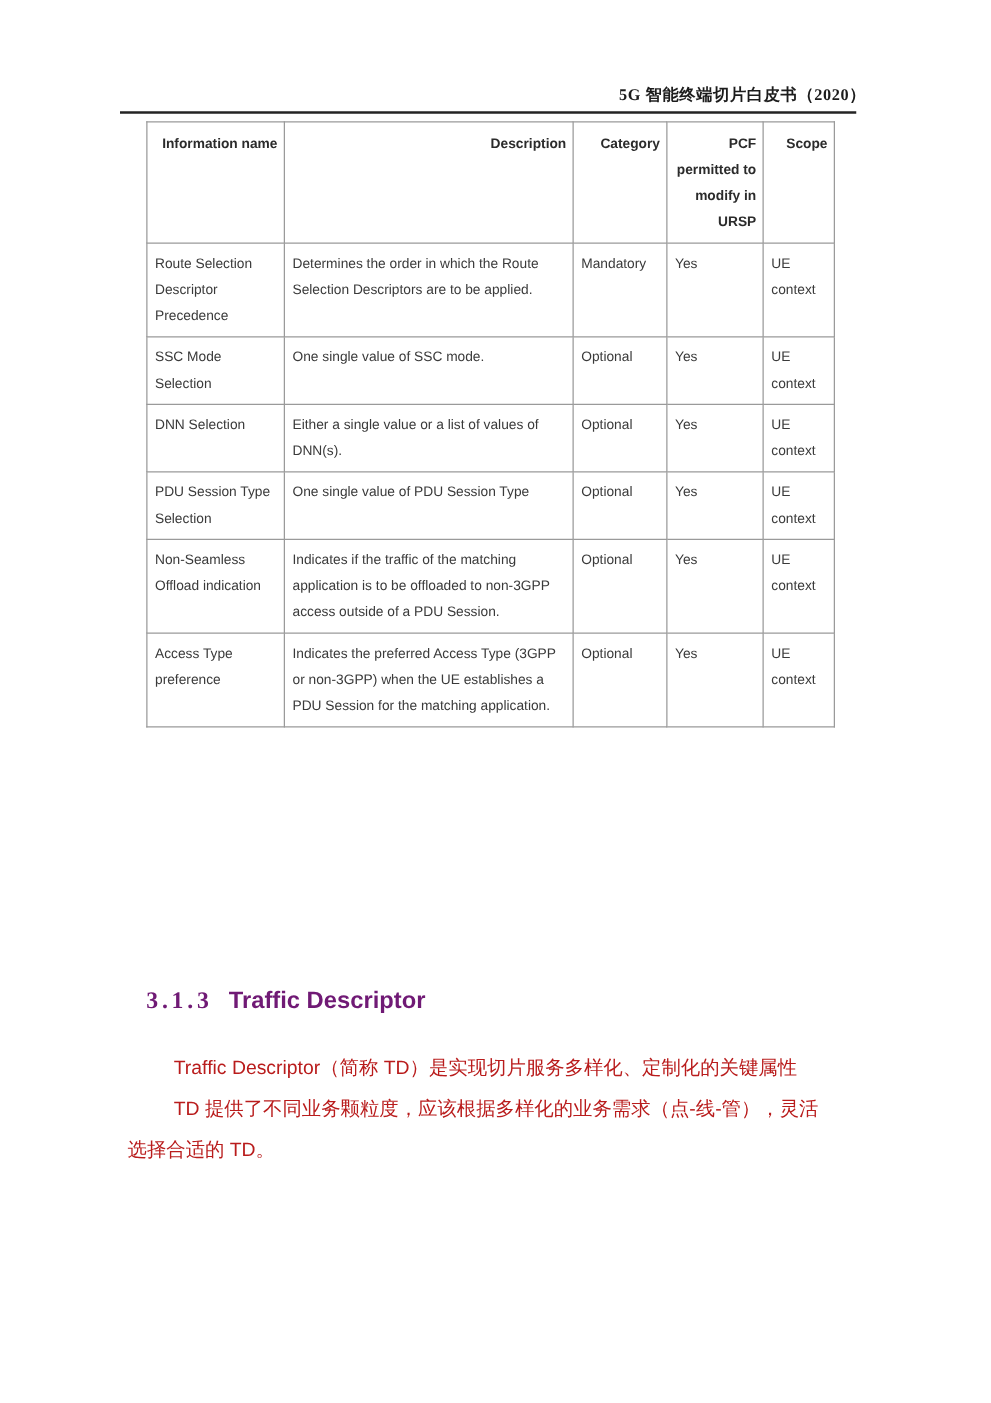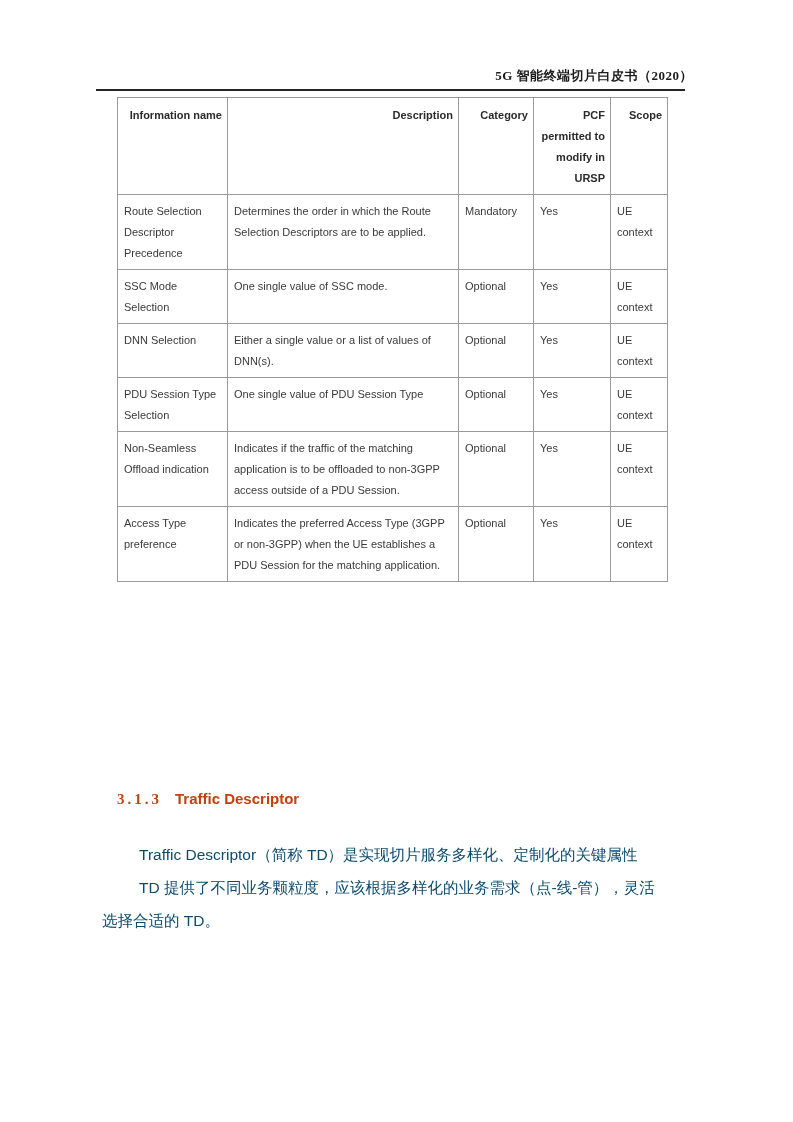--- a/index.html
+++ b/index.html
@@ -60,39 +60,39 @@
     color: #3a3a3a;
   }
   td.bold { font-weight: bold; color: #2b2b2b; }
   td.italic { font-style: italic; }
 
   
   .section-heading {
     position: absolute;
     left: 117px;
     top: 790px;
-    font-size: 15px;
+    font-size: 19px;
     font-weight: bold;
-    color: #c2410c;
+    color: #701a75;
   }
   .section-number {
     letter-spacing: 3px;
     margin-right: 13px;
     font-family: "Liberation Serif", "DejaVu Serif", serif;
     font-weight: bold;
   }
 
   
   .body-text {
     position: absolute;
     left: 102px;
     top: 843px;
     width: 596px;
     font-size: 15.5px;
-    color: #0c4a6e;
+    color: #b91c1c;
     font-family: "Liberation Sans", "DejaVu Sans", sans-serif;
   }
   .body-line { height: 33px; line-height: 24px; white-space: nowrap; }
   .body-line.indented { padding-left: 37px; }
 
   
   .page-number {
     position: absolute;
     left: 0;
     right: 11px;

